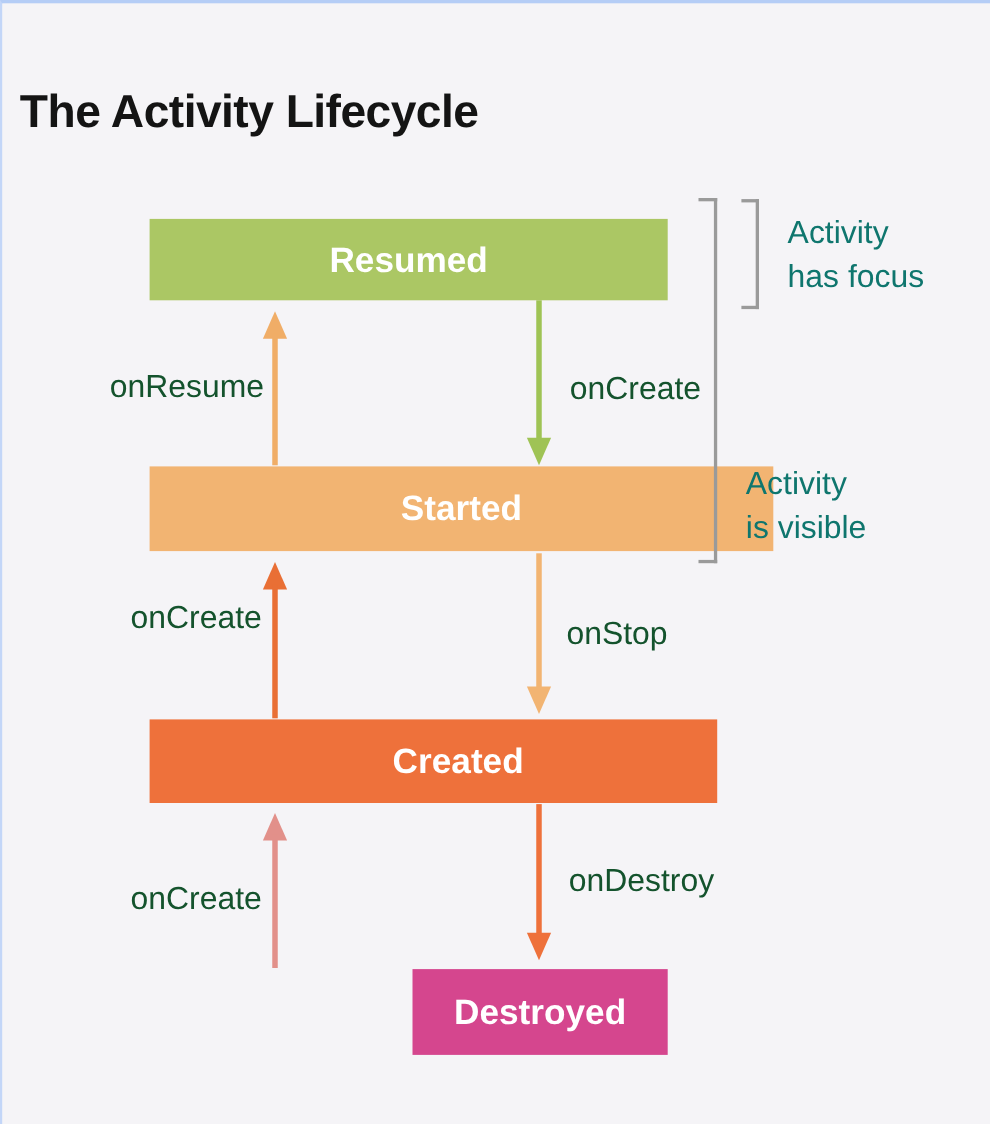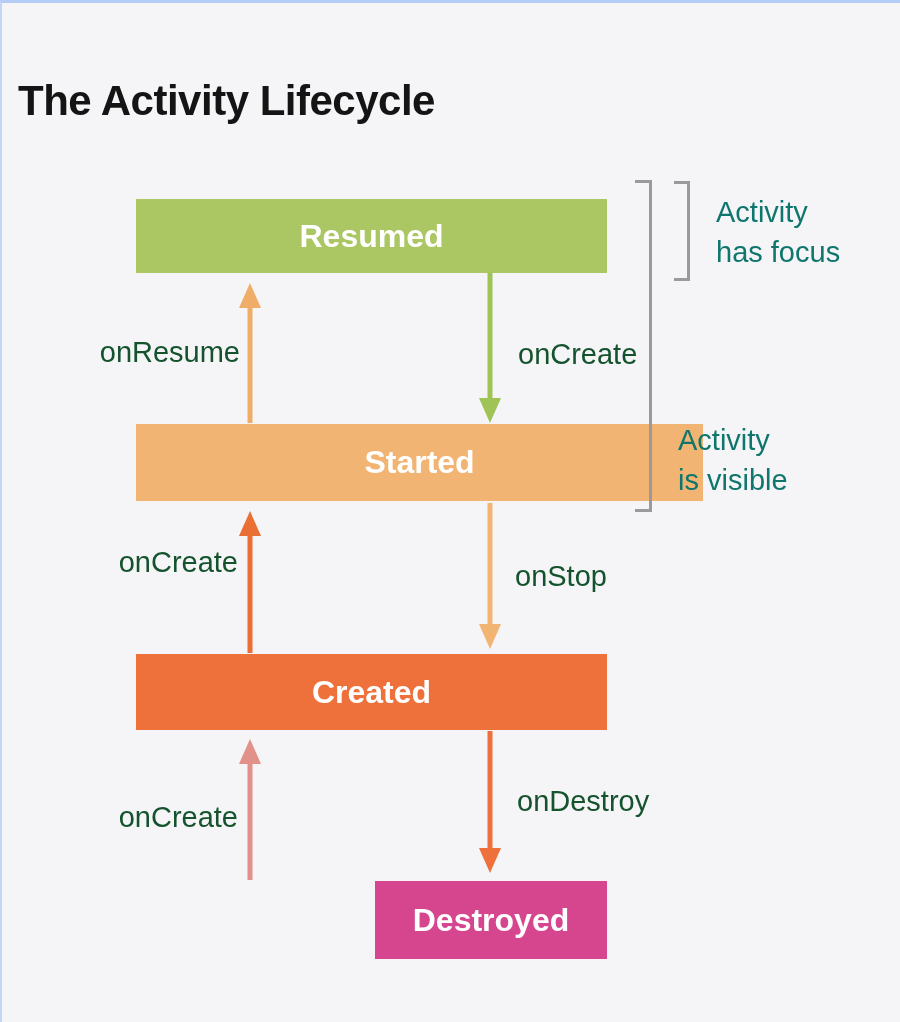--- a/index.html
+++ b/index.html
@@ -32,21 +32,21 @@
     align-items: center;
     justify-content: center;
   }
   .state-box .state-label {
     color: #ffffff;
     font-size: 32px;
     font-weight: 700;
   }
   .box-resumed     { left: 134px; top: 196px; width: 471px; height: 74px; }
   .box-started     { left: 134px; top: 421px; width: 567px; height: 77px; }
-  .box-created     { left: 134px; top: 651px; width: 471px; height: 76px; }
+  .box-created     { left: 134px; top: 651px; width: 471px; height: 76px; padding-left: 45px; }
   .box-initialized { left: 134px; top: 878px; width: 231px; height: 78px; }
   .box-destroyed   { left: 373px; top: 878px; width: 232px; height: 78px; }
 
   .arrow { position: absolute; width: 22px; }
   .arrow .shaft {
     position: absolute;
     left: 50%;
     transform: translateX(-50%);
     width: 5px;
     top: 0;

